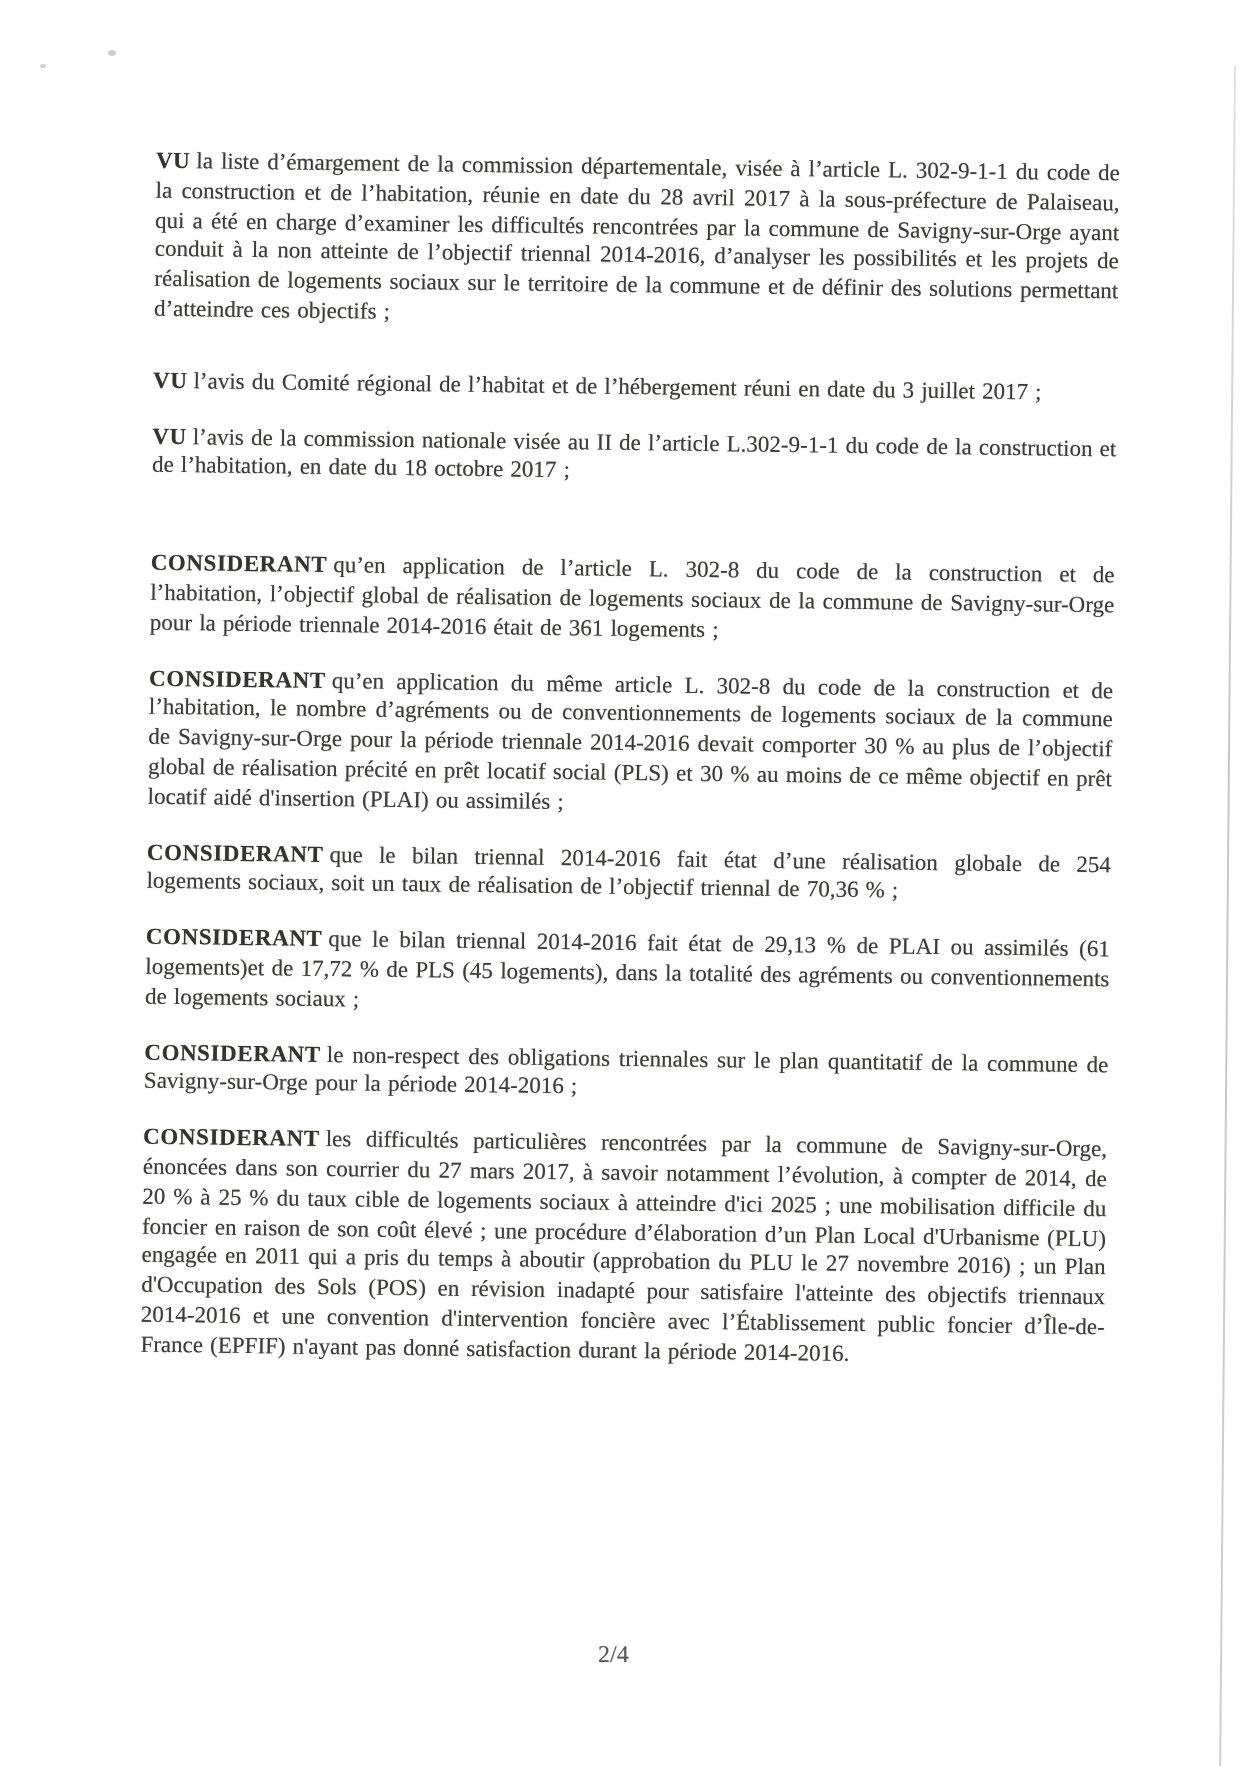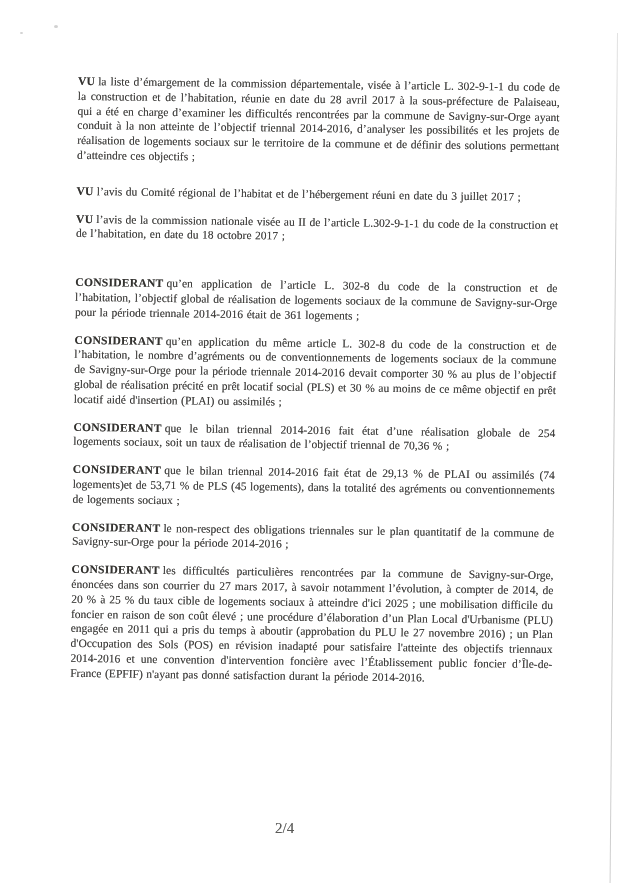--- a/index.html
+++ b/index.html
@@ -36,22 +36,22 @@
   .content p.sp-xl { margin-bottom: 34px; }
   .lead {
     font-weight: 700;
     letter-spacing: 0.3px;
     margin-right: 3px;
     color: #343330;
   }
   .page-footer {
     position: absolute;
     top: 820px;
-    left: 275px;
-    font-size: 15px;
+    left: 299px;
+    font-size: 12px;
     color: #5a5a58;
     text-shadow: 0 0 0.5px rgba(90,90,90,0.5);
   }
   
   .scan-edge {
     position: absolute;
     left: 617px;
     top: 33px;
     width: 1px;
     height: 850px;
@@ -94,21 +94,21 @@
 
   <p>
     <span class="lead">CONSIDERANT</span><span>qu’en application du même article L. 302-8 du code de la construction et de l’habitation, le nombre d’agréments ou de conventionnements de logements sociaux de la commune de Savigny-sur-Orge pour la période triennale 2014-2016 devait comporter 30 % au plus de l’objectif global de réalisation précité en prêt locatif social (PLS) et 30 % au moins de ce même objectif en prêt locatif aidé d'insertion (PLAI) ou assimilés ;</span>
   </p>
 
   <p>
     <span class="lead">CONSIDERANT</span><span>que le bilan triennal 2014-2016 fait état d’une réalisation globale de 254 logements sociaux, soit un taux de réalisation de l’objectif triennal de 70,36 % ;</span>
   </p>
 
   <p>
-    <span class="lead">CONSIDERANT</span><span>que le bilan triennal 2014-2016 fait état de 29,13 % de PLAI ou assimilés (74 logements)et de 53,71 % de PLS (45 logements), dans la totalité des agréments ou conventionnements de logements sociaux ;</span>
+    <span class="lead">CONSIDERANT</span><span>que le bilan triennal 2014-2016 fait état de 29,13 % de PLAI ou assimilés (61 logements)et de 17,72 % de PLS (45 logements), dans la totalité des agréments ou conventionnements de logements sociaux ;</span>
   </p>
 
   <p>
     <span class="lead">CONSIDERANT</span><span>le non-respect des obligations triennales sur le plan quantitatif de la commune de Savigny-sur-Orge pour la période 2014-2016 ;</span>
   </p>
 
   <p>
     <span class="lead">CONSIDERANT</span><span>les difficultés particulières rencontrées par la commune de Savigny-sur-Orge, énoncées dans son courrier du 27 mars 2017, à savoir notamment l’évolution, à compter de 2014, de 20 % à 25 % du taux cible de logements sociaux à atteindre d'ici 2025 ; une mobilisation difficile du foncier en raison de son coût élevé ; une procédure d’élaboration d’un Plan Local d'Urbanisme (PLU) engagée en 2011 qui a pris du temps à aboutir (approbation du PLU le 27 novembre 2016) ; un Plan d'Occupation des Sols (POS) en révision inadapté pour satisfaire l'atteinte des objectifs triennaux 2014-2016 et une convention d'intervention foncière avec l’Établissement public foncier d’Île-de-France (EPFIF) n'ayant pas donné satisfaction durant la période 2014-2016.</span>
   </p>
 

